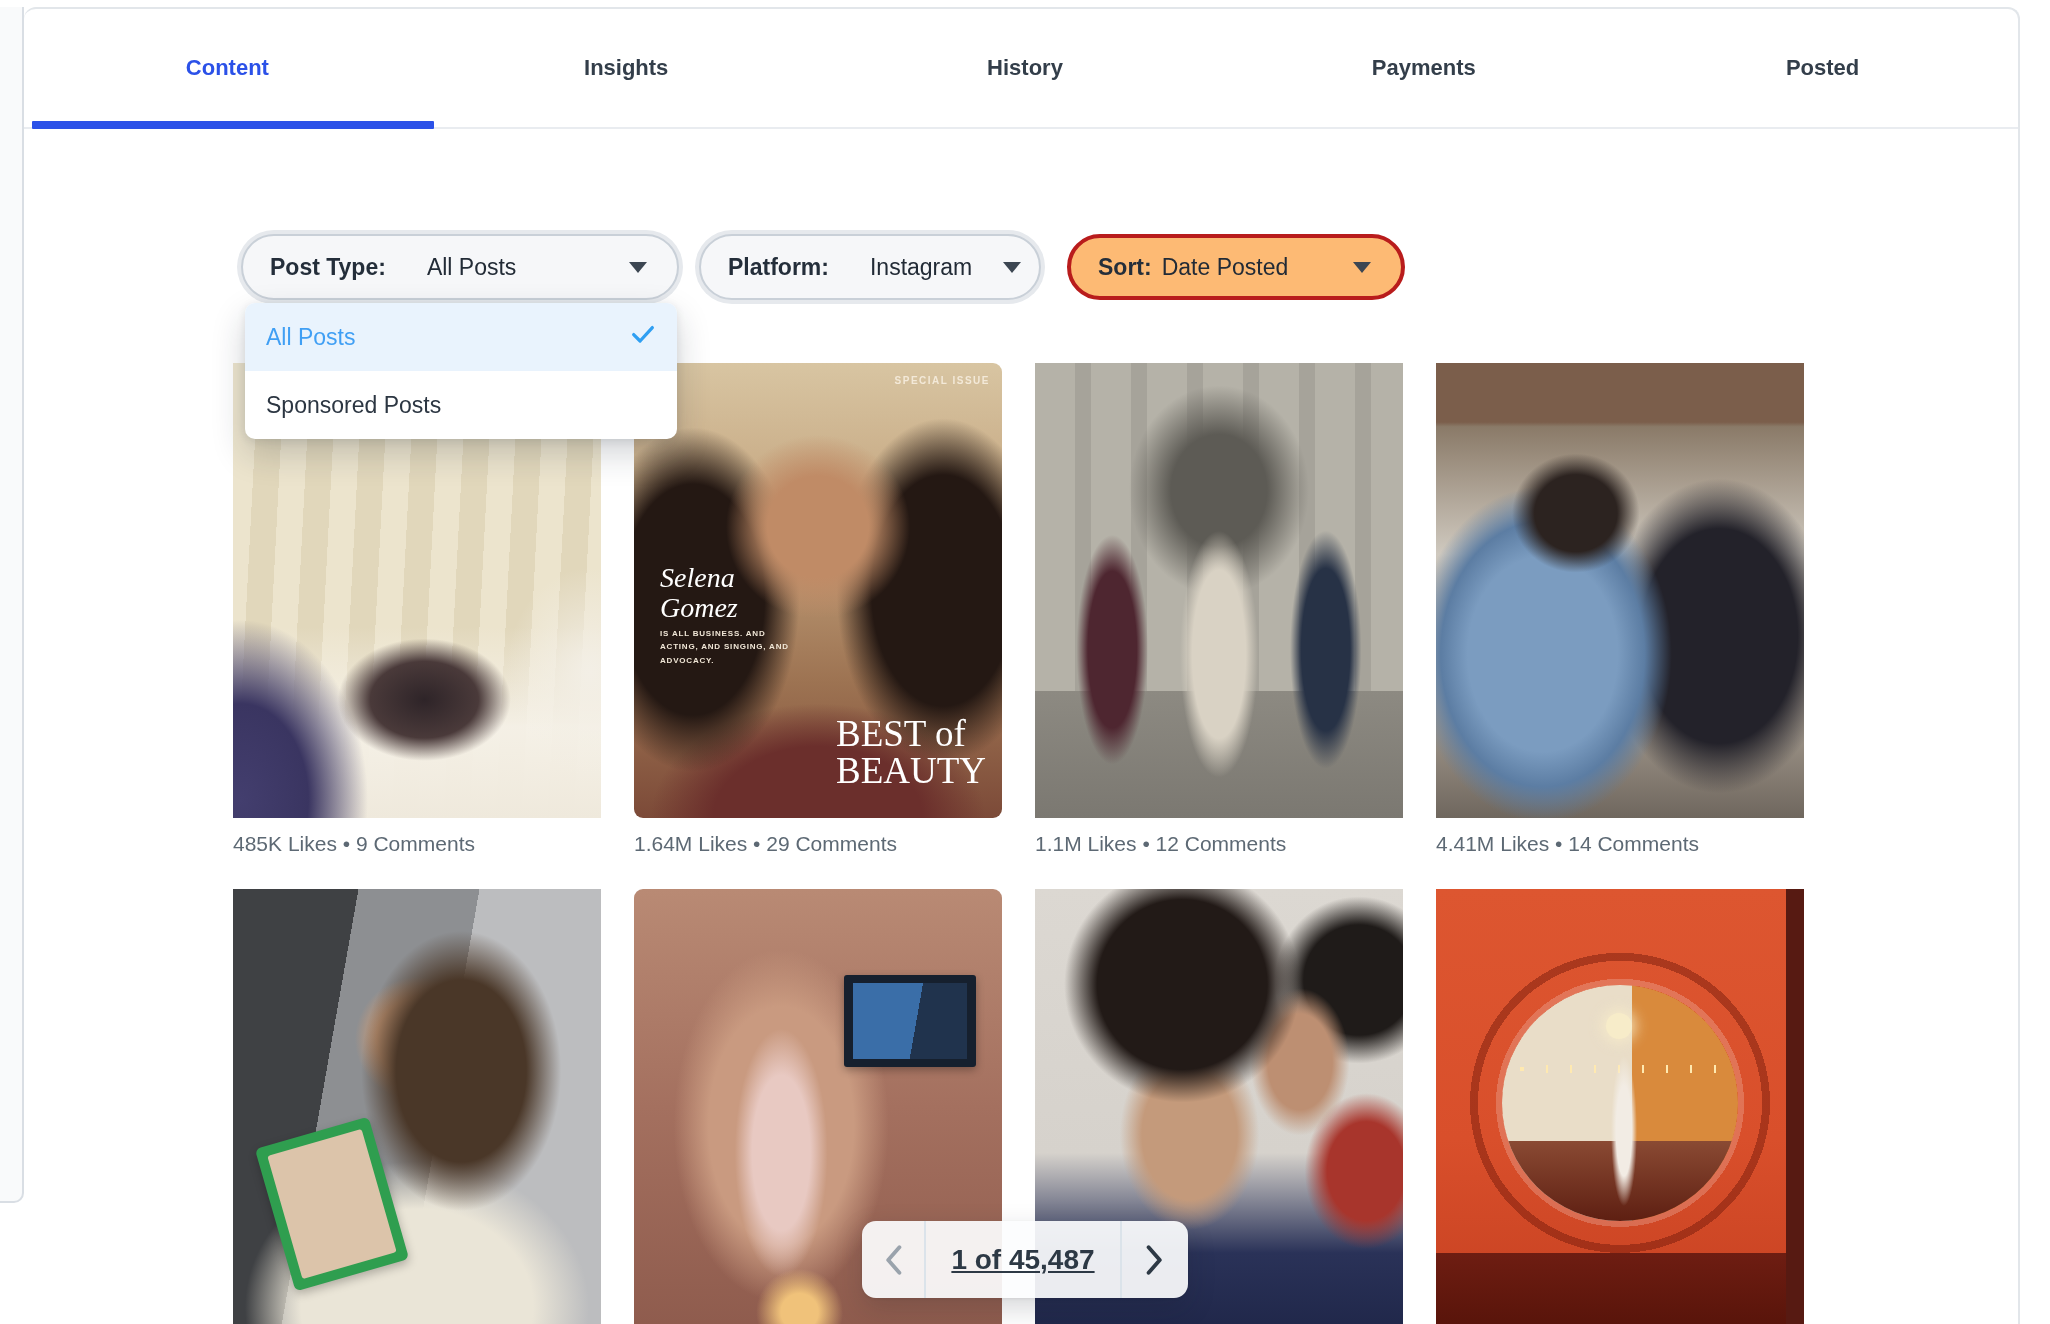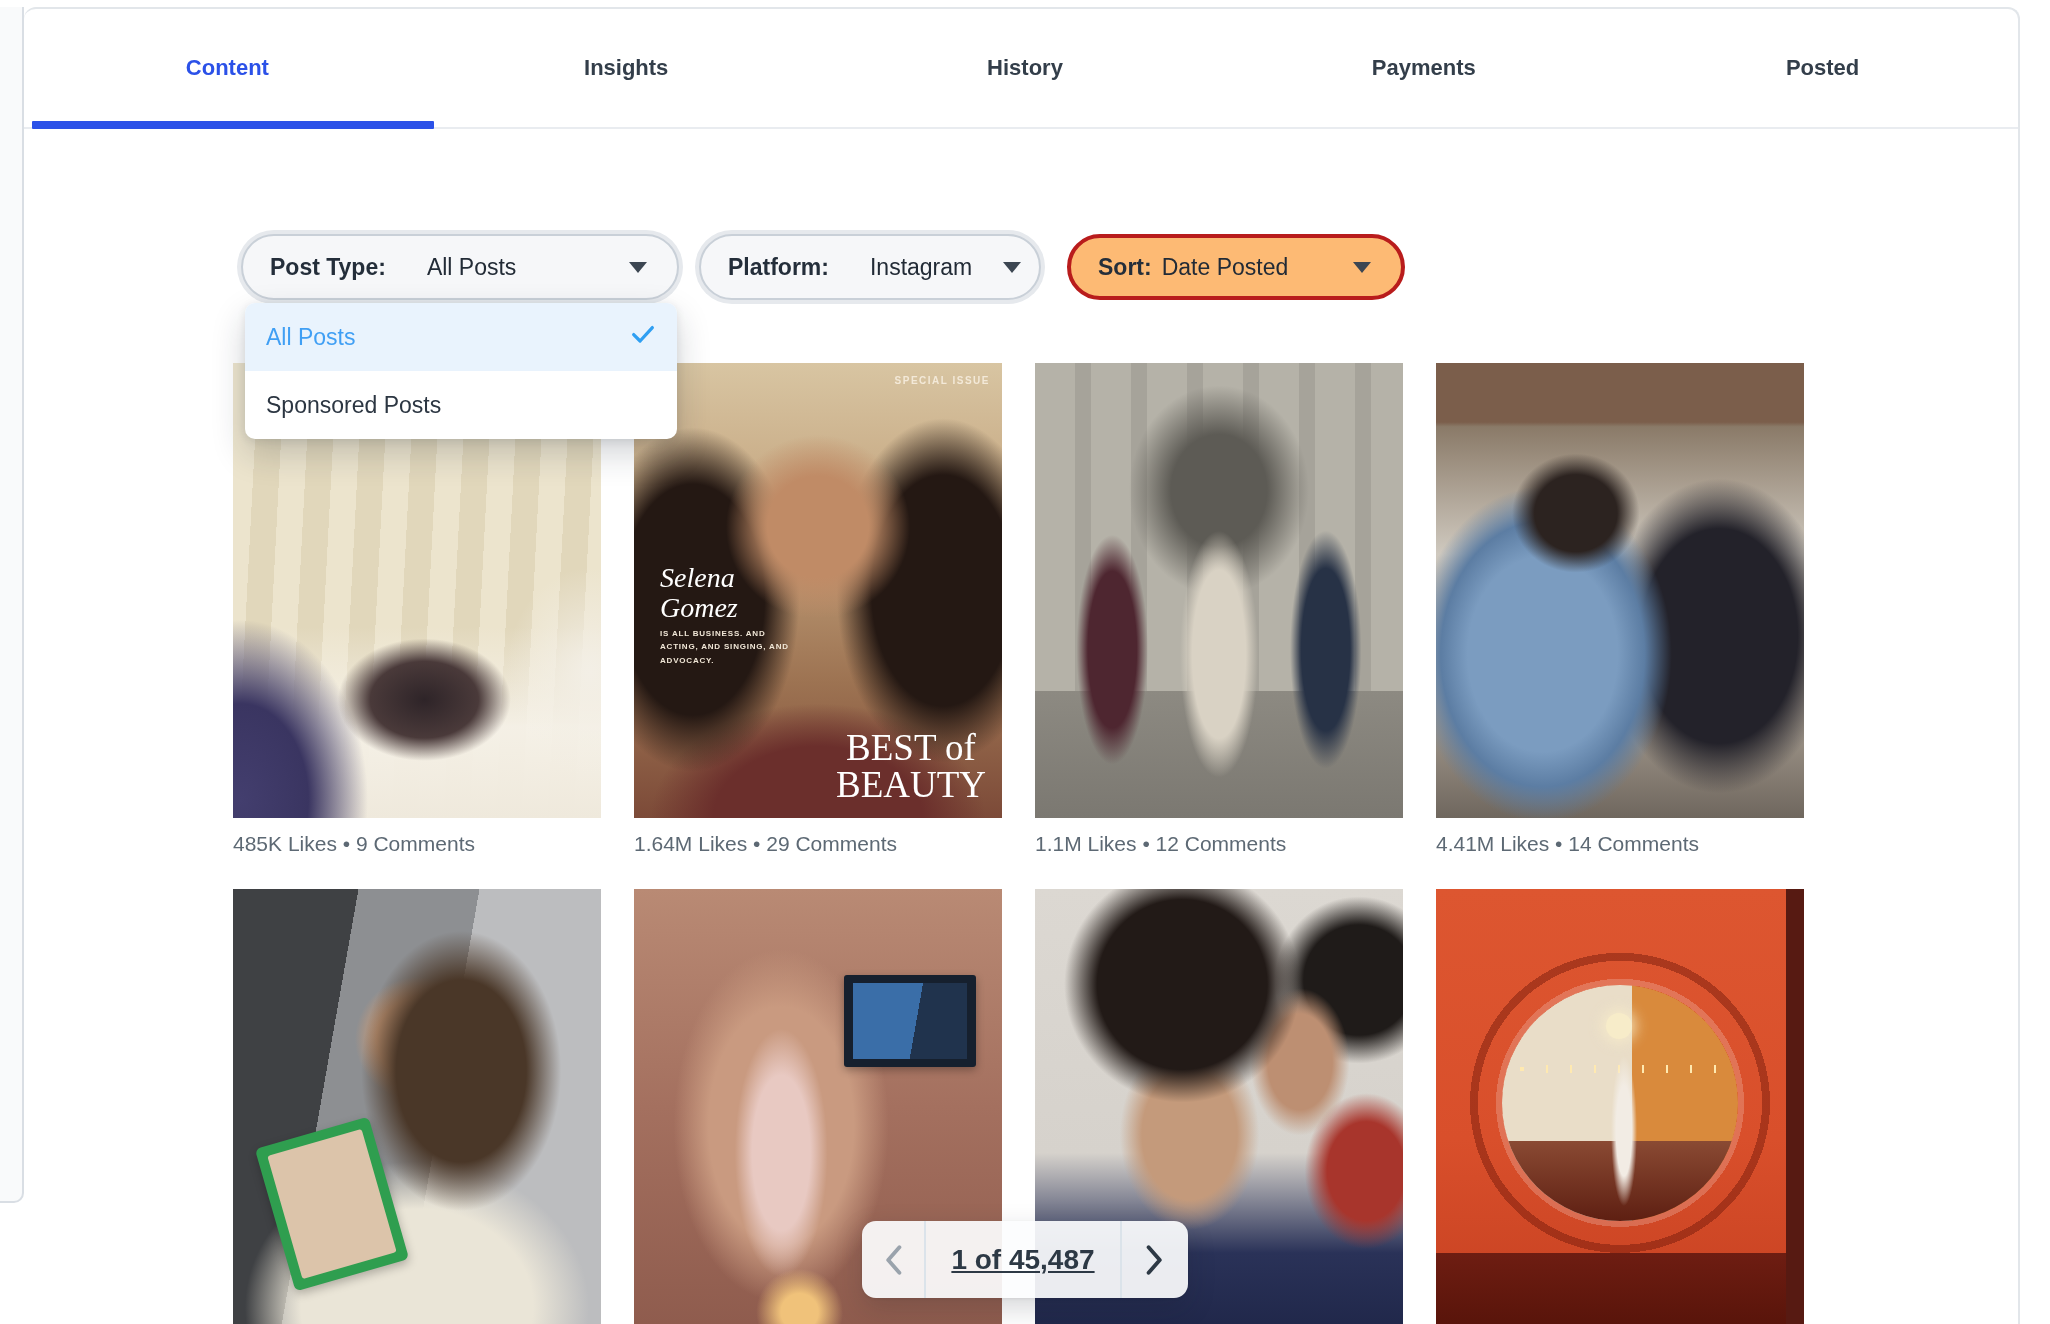--- a/index.html
+++ b/index.html
@@ -48,21 +48,21 @@
   .option { height:68px; display:flex; align-items:center; padding:0 20px 0 21px;
     font-size:23px; color:#2c3642; cursor:pointer; }
   .option.selected { background:#e9f3fd; color:#409ff4; }
   .option .check { margin-left:auto; }
 
   
   .post { position:absolute; width:368px; height:455px; background-color:#cfcac2;
     cursor:pointer; overflow:hidden; }
   .stats { position:absolute; font-size:21px; color:#5d6974; z-index:2; white-space:pre; }
 
-  .c1 { left:209px; }  .c2 { left:610px; }  .c3 { left:1011px; } .c4 { left:1412px; }
+  .c1 { left:209px; }  .c2 { left:610px;border-radius:9px; }  .c3 { left:1011px; } .c4 { left:1412px; }
   .r1 { top:354px; }   .r2 { top:880px; }
   .s1 { left:209px; }  .s2 { left:610px; }  .s3 { left:1011px; } .s4 { left:1412px; }
   .stats { top:823px; }
 
   
   .p1 { background:
     radial-gradient(ellipse 120px 85px at 52% 74%, #2e2428 0%, #4a3a3a 45%, rgba(0,0,0,0) 72%),
     radial-gradient(ellipse 170px 240px at 2% 96%, #433e6e 0%, #3a3561 40%, rgba(58,53,97,0) 75%),
     radial-gradient(ellipse 120px 150px at 97% 68%, #f3efe6 0%, rgba(243,239,230,0) 70%),
     linear-gradient(180deg, rgba(0,0,0,0) 58%, rgba(246,242,233,0.92) 80%, #efe9dc 100%),
@@ -131,21 +131,21 @@
     background:linear-gradient(100deg, #3a6ea8 0 55%, #20334d 55% 100%); }
 
   
   .mag-tag { position:absolute; top:12px; right:12px; font-size:10px; letter-spacing:1.5px;
     color:#f3e9d8; font-weight:700; }
   .mag-name { position:absolute; left:26px; top:44%; width:120px;
     font-family:"Liberation Serif", serif; font-style:italic; font-size:28px;
     line-height:1.08; color:#ffffff; }
   .mag-caption { position:absolute; left:26px; top:58%; width:140px; font-size:8px;
     letter-spacing:0.8px; line-height:1.7; color:#f0e6d6; font-weight:700; }
-  .mag-best { position:absolute; right:16px; bottom:14px; text-align:center;
+  .mag-best { position:absolute; right:16px; bottom:28px; text-align:left;
     font-family:"Liberation Serif", serif; color:#ffffff; font-size:37px; line-height:1.02; }
 
   
   .pager { position:absolute; left:838px; top:1212px; width:326px; height:77px; z-index:12;
     display:flex; align-items:stretch; border-radius:14px; overflow:hidden;
     background:rgba(252,253,254,0.92);
     box-shadow:0 10px 28px rgba(20,30,40,0.18), 0 1px 3px rgba(0,0,0,0.08); }
   .pager-btn { display:flex; align-items:center; justify-content:center; cursor:pointer; }
   .pager-prev { width:62px; color:#9aa3ac; }
   .pager-next { width:66px; color:#2d3945; }

